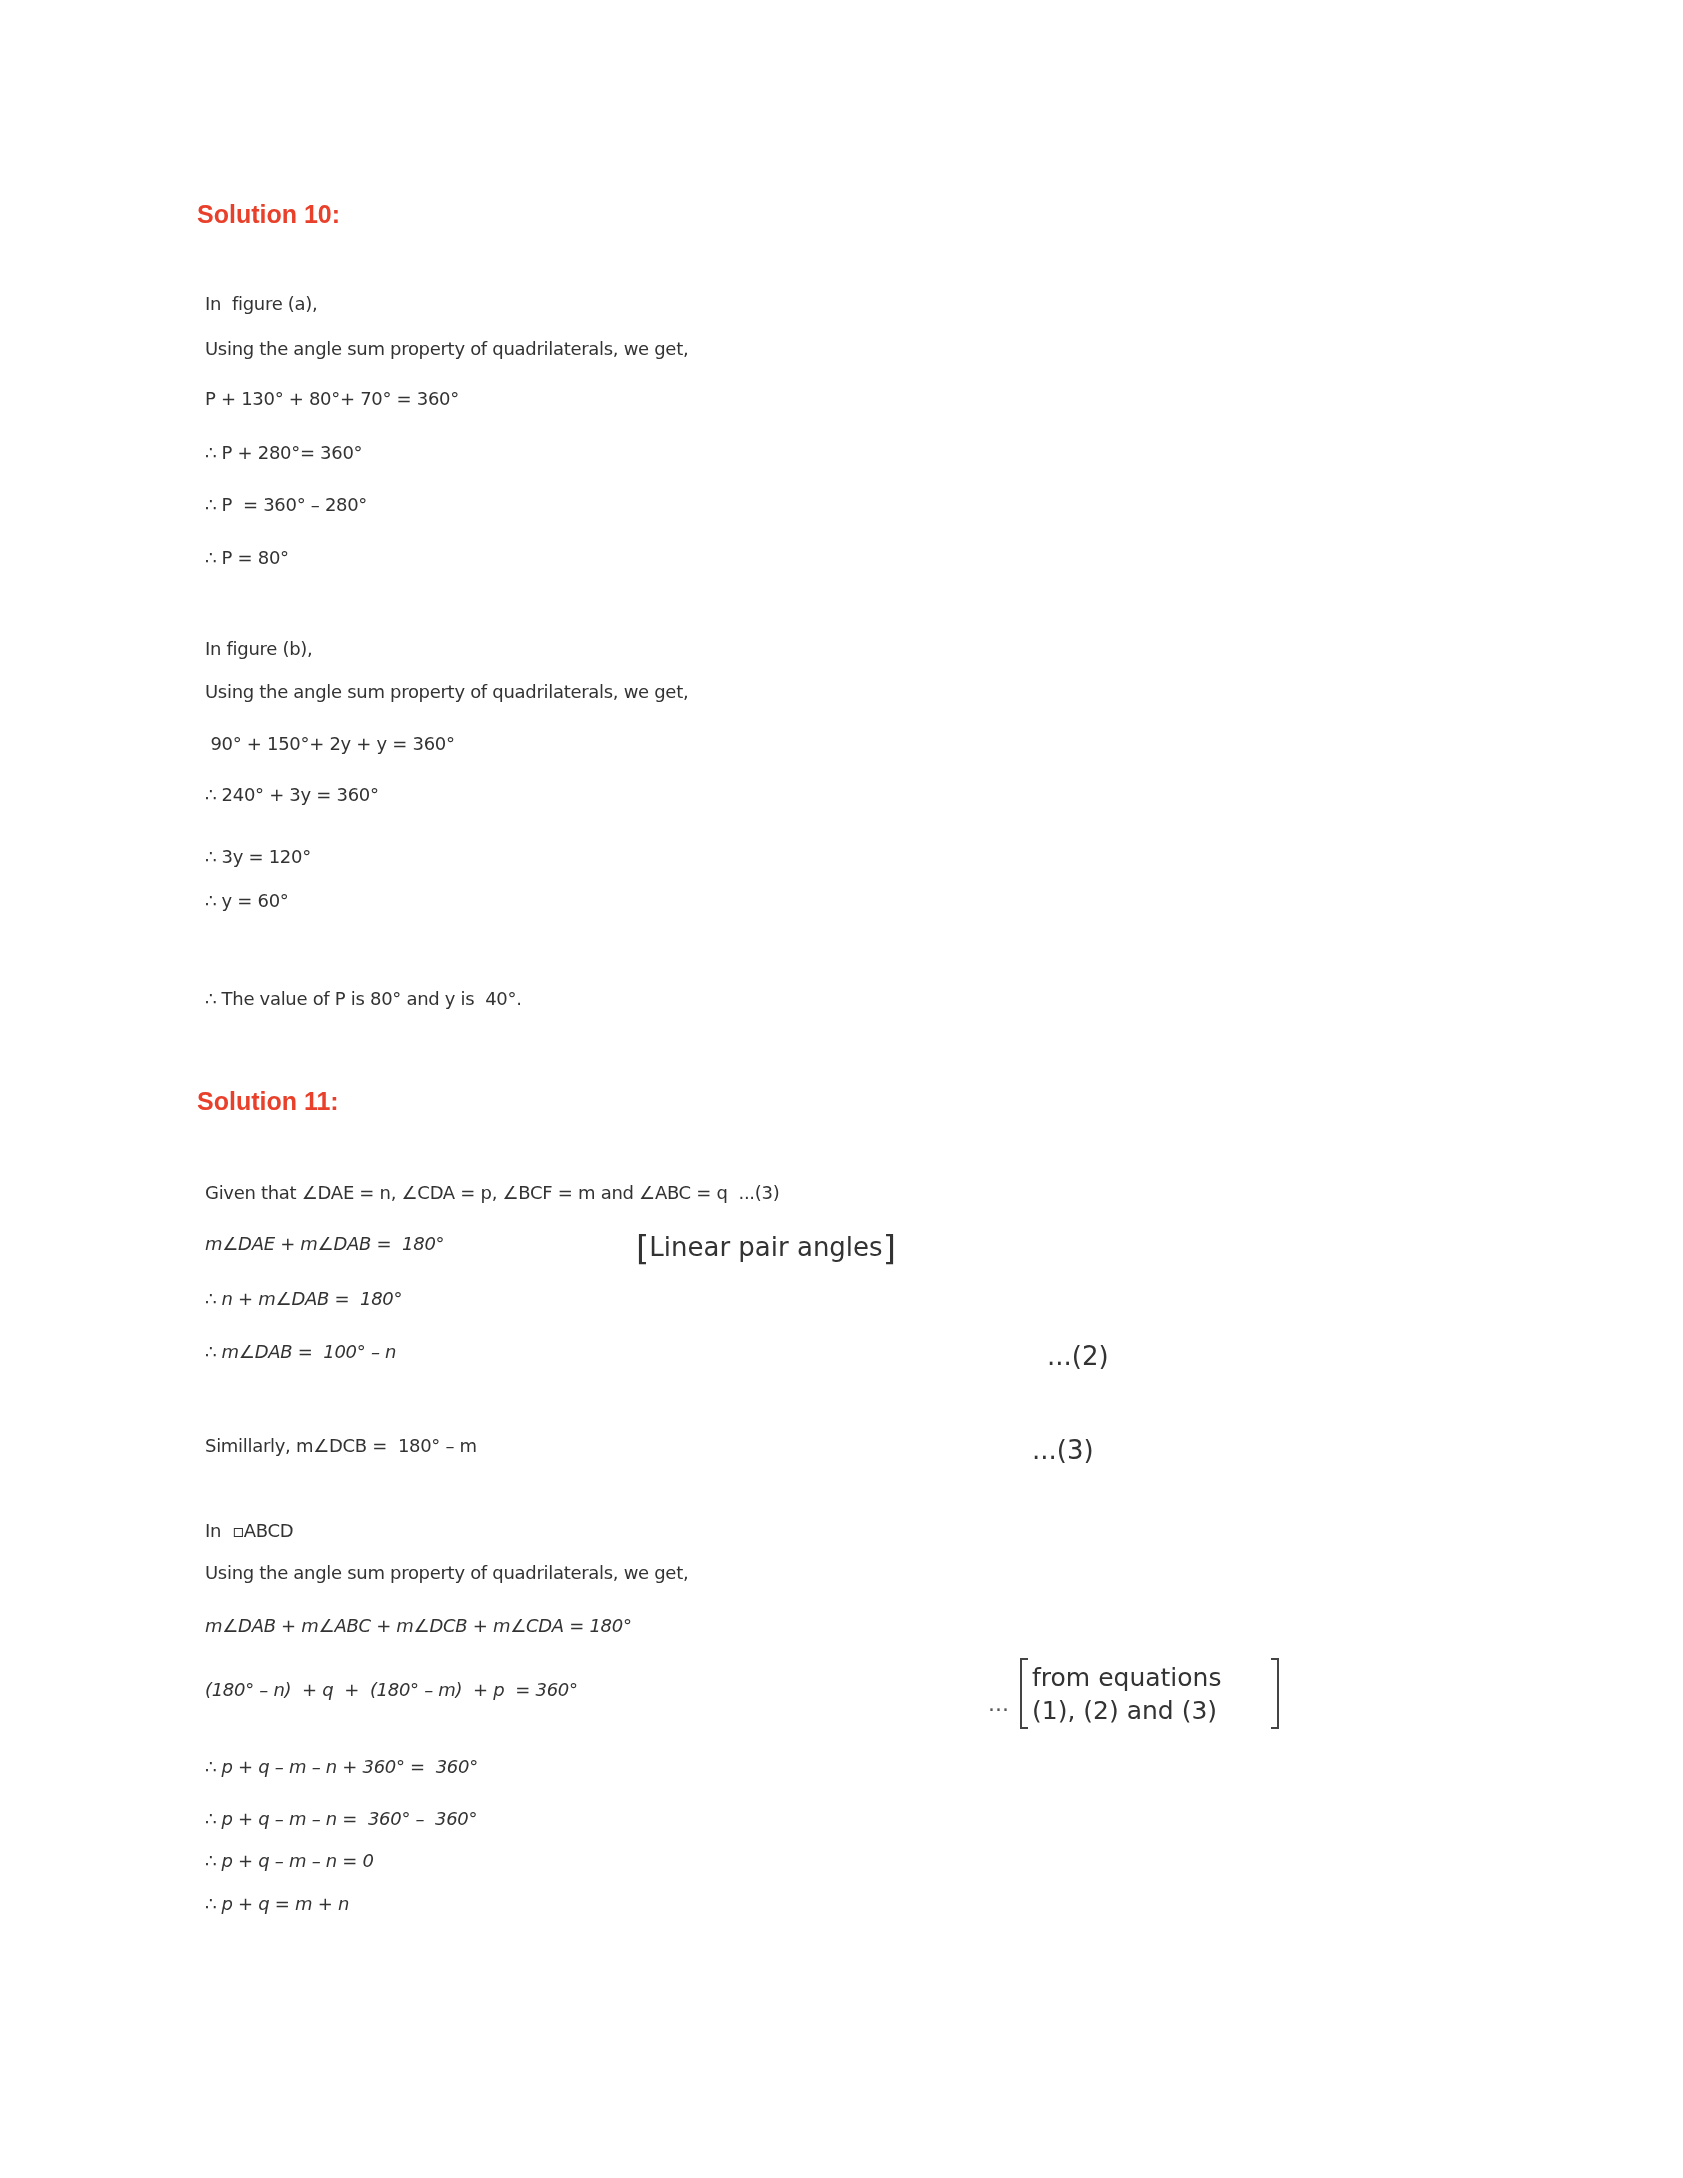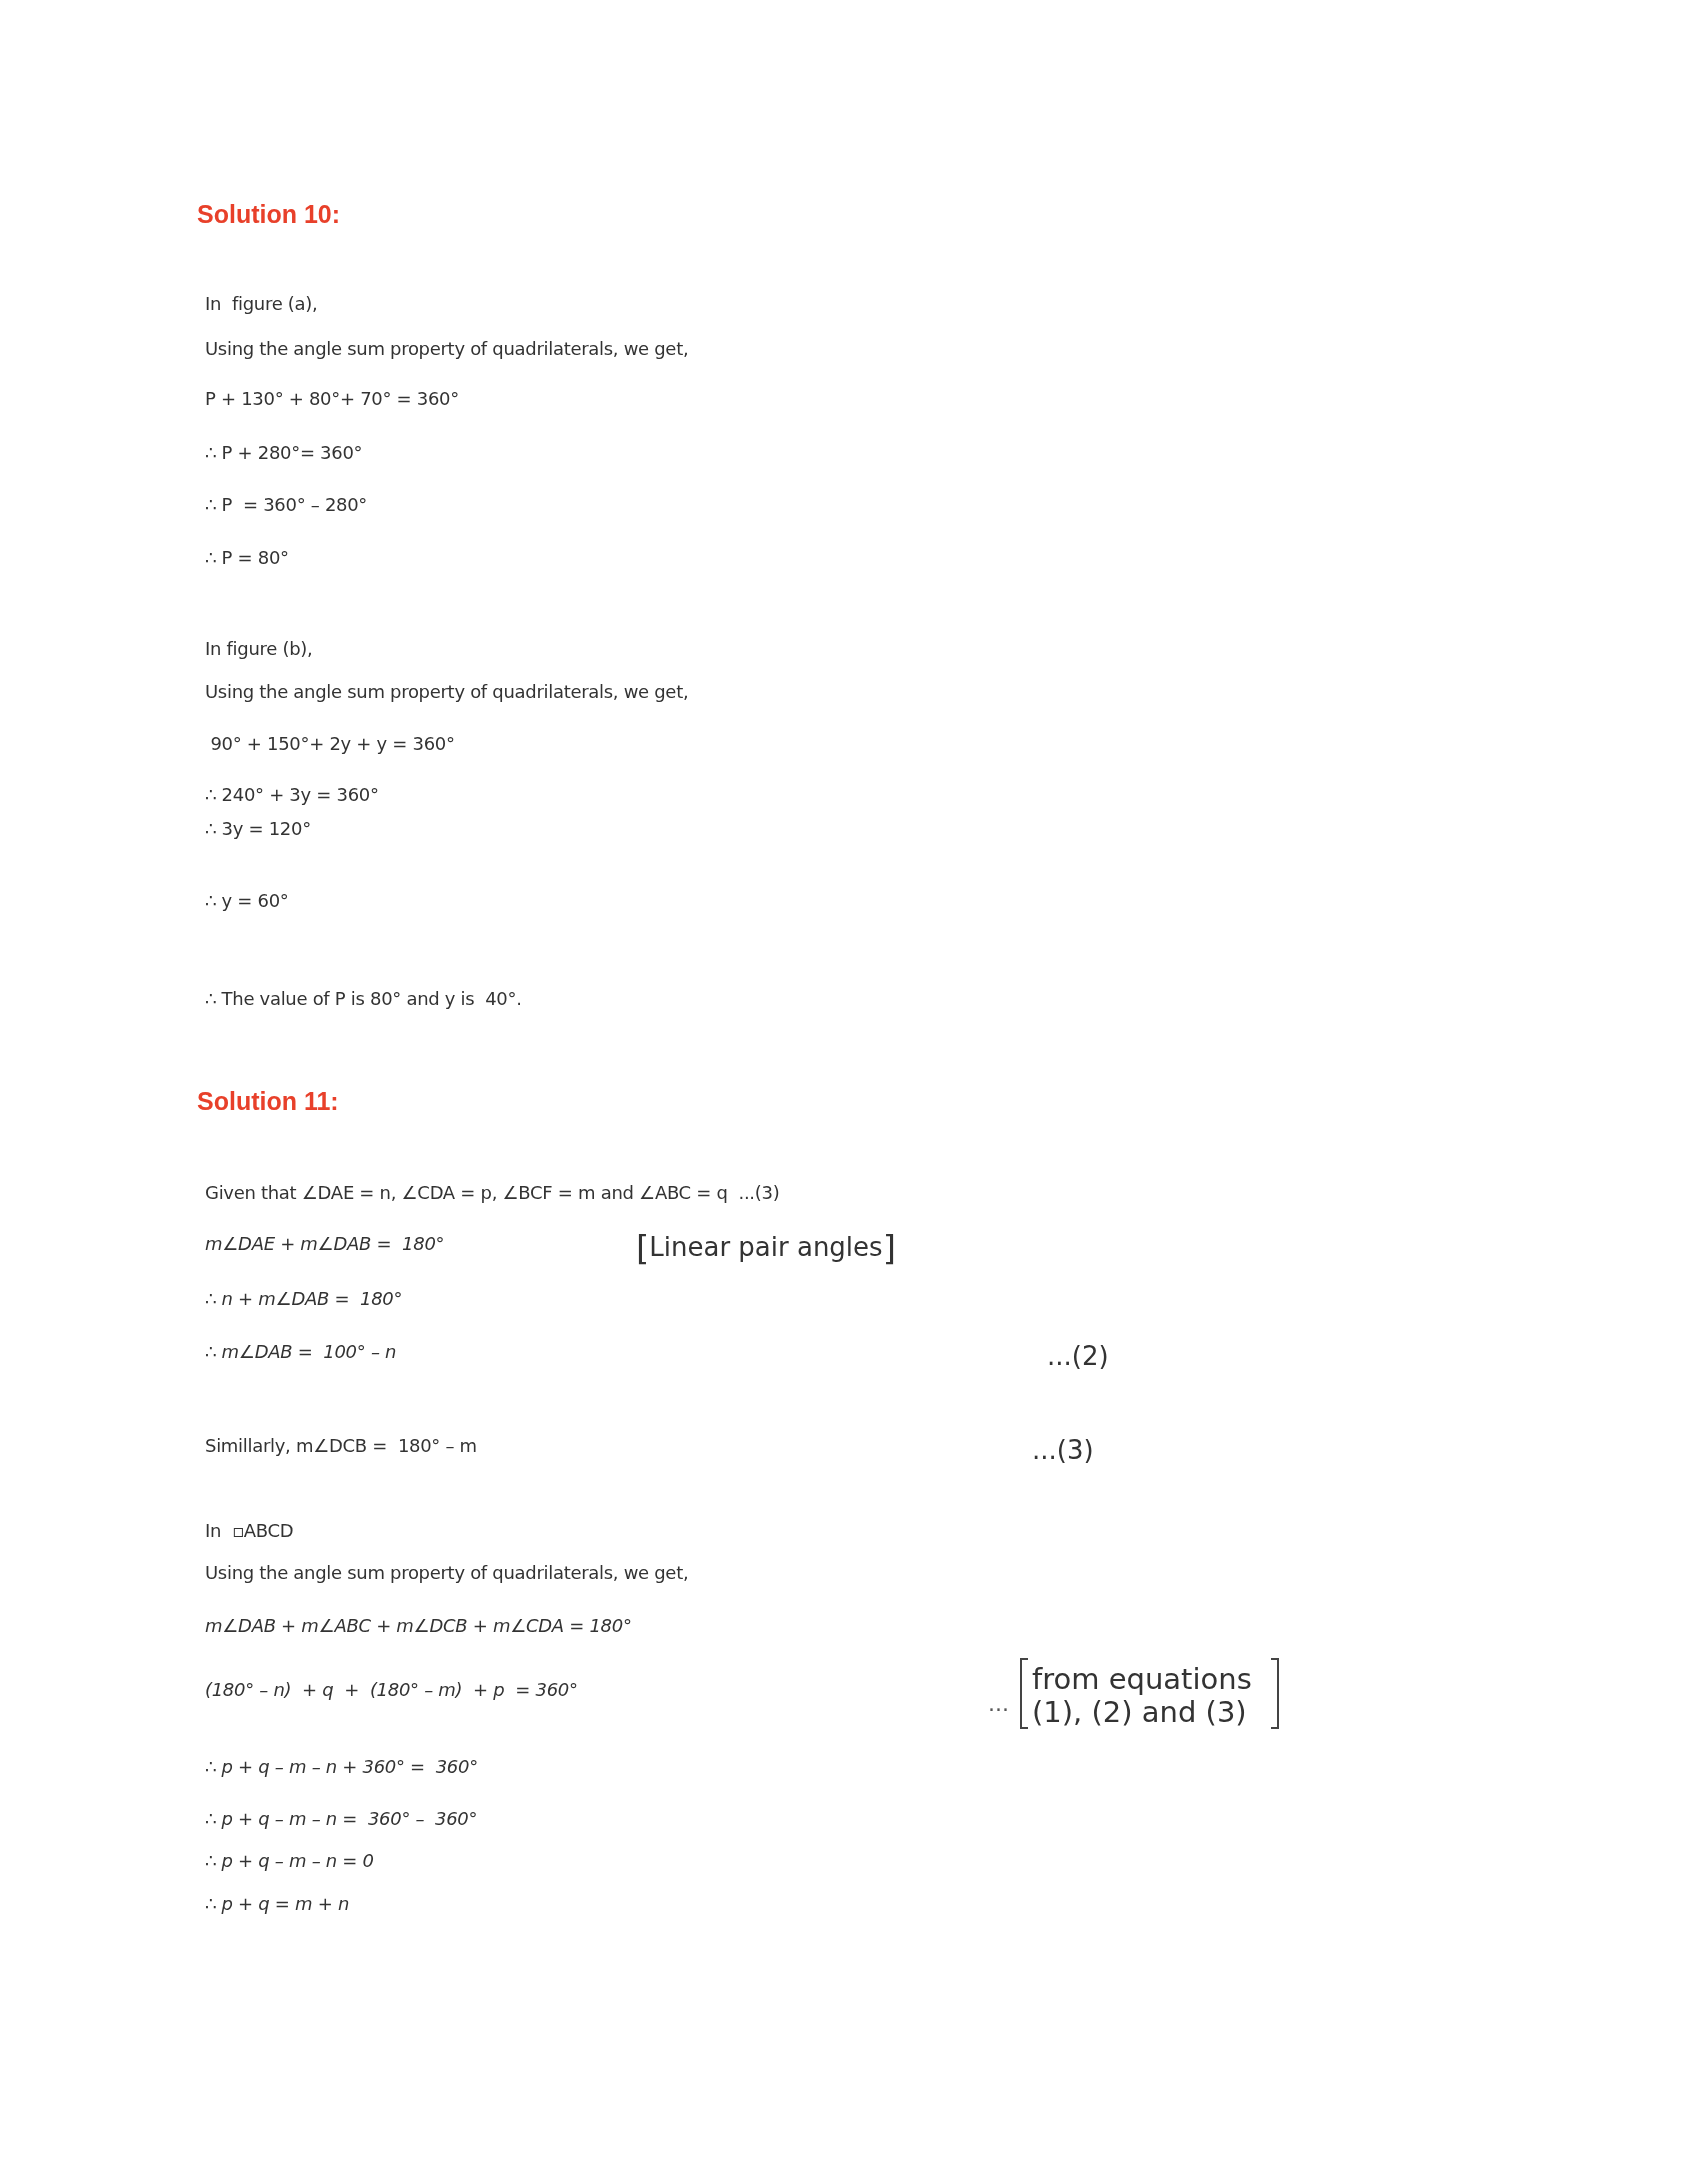--- a/index.html
+++ b/index.html
@@ -5,21 +5,21 @@
   html, body { margin:0; padding:0; background:#ffffff; }
   body { width:1683px; height:2178px; position:relative; overflow:hidden; font-family:"DejaVu Sans", sans-serif; color:#2e2e2e; }
   .heading { position:absolute; left:197px; font-family:"Liberation Sans", sans-serif; font-weight:bold; font-size:25px; color:#e8402a; line-height:1; }
   .line { position:absolute; left:205px; font-size:18px; line-height:1; white-space:pre; letter-spacing:-0.3px; color:#333; }
   .line i, .it { font-style:italic;text-align:center; }
   .ref { position:absolute; font-size:26px; line-height:1; white-space:pre; color:#333; }
   .bracket-box { position:absolute; left:1020px; top:1658px; width:255px; height:71px; border-left:2px solid #444; border-right:2px solid #444; }
   .bracket-box::before, .bracket-box::after { content:""; position:absolute; left:0; right:0; height:0; }
   .bk-tl,.bk-tr,.bk-bl,.bk-br { position:absolute; width:8px; height:2px; background:#444; }
   .bk-tl{left:-2px;top:0}.bk-tr{right:-2px;top:0}.bk-bl{left:-2px;bottom:0}.bk-br{right:-2px;bottom:0}
-  .bk-text { position:absolute; left:10px; font-size:29px; line-height:1; white-space:pre; color:#333; }
+  .bk-text { position:absolute; left:10px; font-size:25px; line-height:1; white-space:pre; color:#333; }
   .dots { position:absolute; left:988px; top:1691px; font-size:22px; color:#555; }
   .sqbr { font-size:34px; vertical-align:-4px; }
 </style>
 </head>
 <body>
 
 <div>
 
   <div class="heading" style="top:202px">Solution 10:</div>
 
@@ -27,21 +27,21 @@
   <div class="line" style="top:340px">Using the angle sum property of quadrilaterals, we get,</div>
   <div class="line" style="top:390px">P + 130° + 80°+ 70° = 360°</div>
   <div class="line" style="top:444px">∴ P + 280°= 360°</div>
   <div class="line" style="top:496px">∴ P  = 360° – 280°</div>
   <div class="line" style="top:549px">∴ P = 80°</div>
 
   <div class="line" style="top:640px">In figure (b),</div>
   <div class="line" style="top:683px">Using the angle sum property of quadrilaterals, we get,</div>
   <div class="line" style="top:735px"> 90° + 150°+ 2y + y = 360°</div>
   <div class="line" style="top:786px">∴ 240° + 3y = 360°</div>
-  <div class="line" style="top:820px">∴ 3y = 120°</div>
+  <div class="line" style="top:848px">∴ 3y = 120°</div>
   <div class="line" style="top:892px">∴ y = 60°</div>
   <div class="line" style="top:990px">∴ The value of P is 80° and y is  40°.</div>
 
   <div class="heading" style="top:1089px">Solution 11:</div>
 
   <div class="line" style="top:1184px">Given that ∠DAE = n, ∠CDA = p, ∠BCF = m and ∠ABC = q  ...(3)</div>
   <div class="line it" style="top:1235px">m∠DAE + m∠DAB =  180°</div>
   <div class="ref" style="left:636px;top:1231px"><span class="sqbr">[</span><span>Linear pair angles</span><span class="sqbr">]</span></div>
   <div class="line it" style="top:1290px">∴ n + m∠DAB =  180°</div>
   <div class="line it" style="top:1343px">∴ m∠DAB =  100° – n</div>

